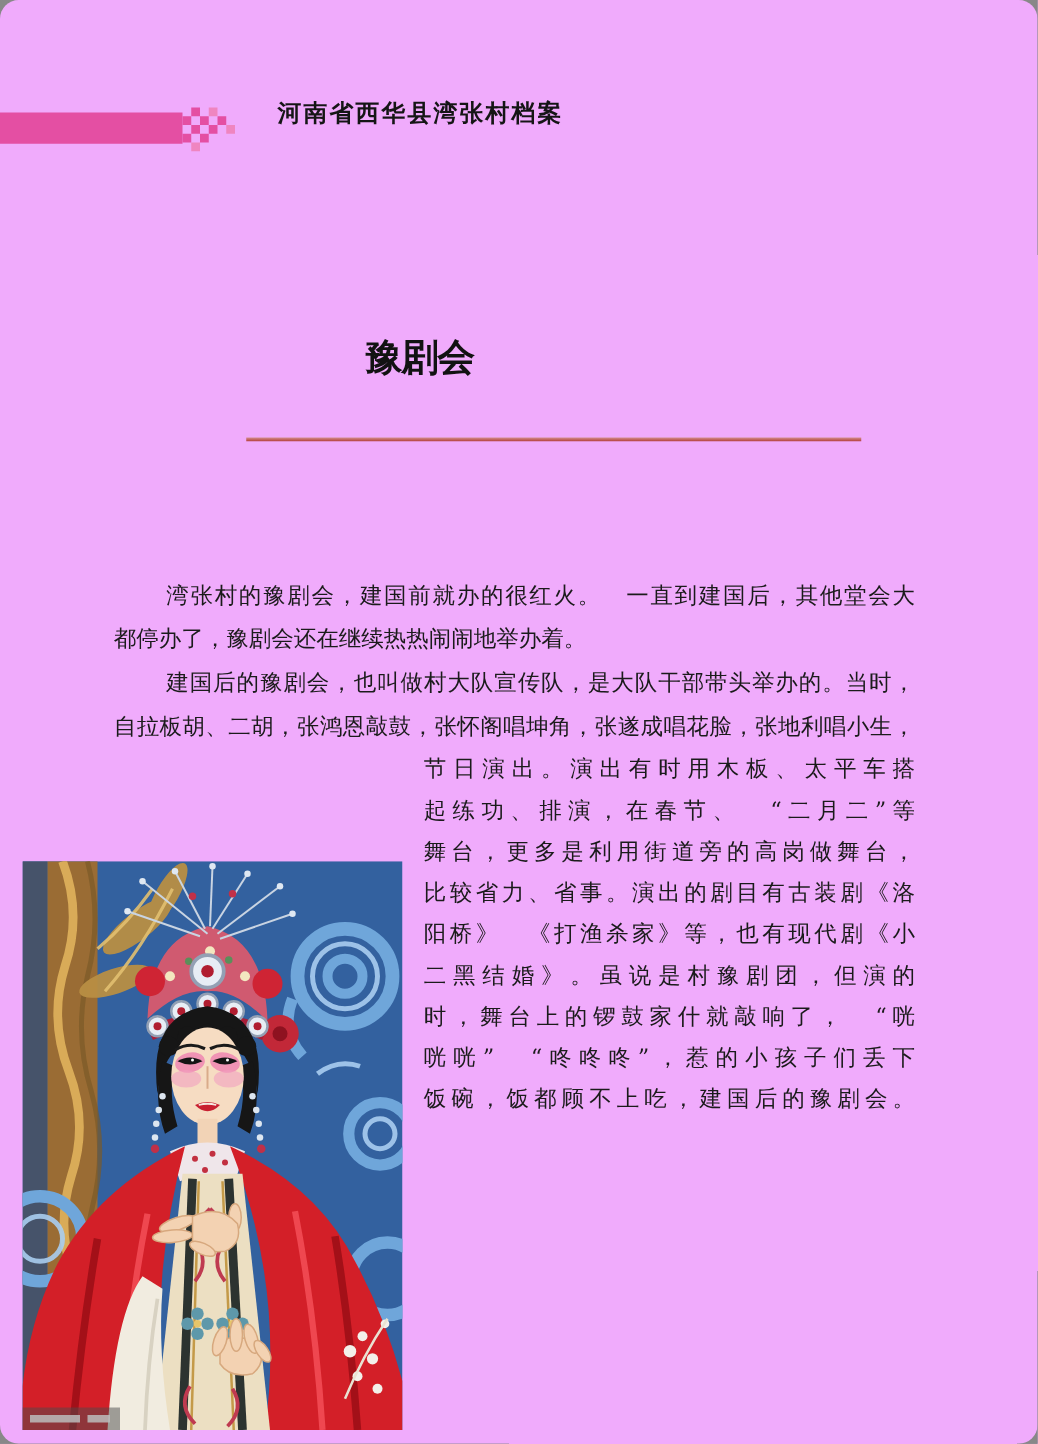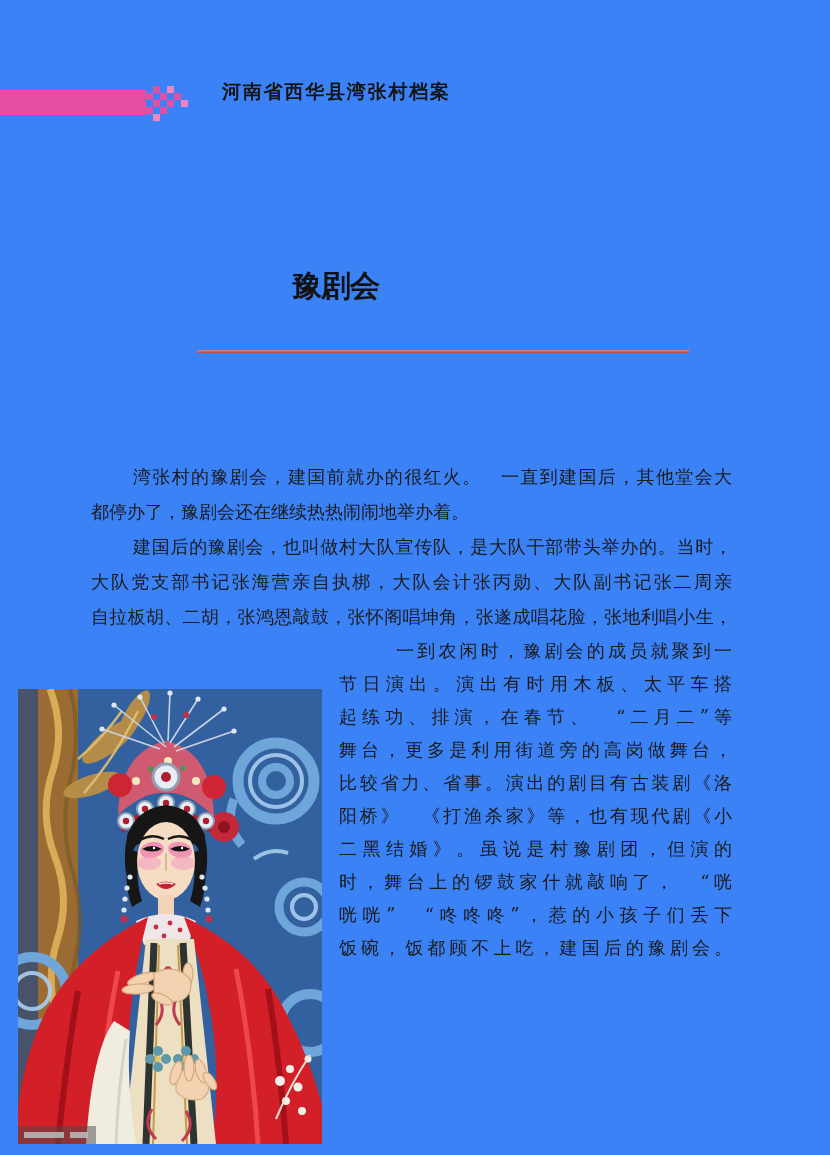--- a/index.html
+++ b/index.html
@@ -1,19 +1,19 @@
 <!DOCTYPE html>
 <html><head>
 <meta charset="utf-8">
 <style>
   html,body{margin:0;padding:0;background:#888;}
   .page{
     position:relative;width:830px;height:1155px;margin:0 auto;
-    background:#3b82f6;overflow:hidden;
-    font-family:"DejaVu Serif","Liberation Serif",serif;color:#1b1b1b;
+    background:#f0abfc;overflow:hidden;
+    font-family:"DejaVu Serif","Liberation Serif",serif;color:#1b1b1b;border-radius:15px;
   }
   
   .accent-bar{position:absolute;left:0;top:90px;width:146px;height:25px;background:#e44fa3;}
   .checker{position:absolute;left:146px;top:86px;width:7px;height:7px;background:transparent;
     box-shadow:
       7px 0 #e44fa3, 21px 0 #ef85c0,
       0 7px #e44fa3, 14px 7px #e44fa3, 28px 7px #e44fa3,
       7px 14px #e44fa3, 21px 14px #e44fa3, 35px 14px #ef85c0,
       0 21px #e44fa3, 14px 21px #e44fa3,
       7px 28px #ef85c0;}
@@ -55,25 +55,23 @@
   <h1 class="page-title">豫剧会</h1>
   <div class="title-rule"></div>
 
   <div class="body-text">
     <div>
       <div class="ln ind">湾张村的豫剧会，建国前就办的很红火。　一直到建国后，其他堂会大</div>
       <div class="ln nat">都停办了，豫剧会还在继续热热闹闹地举办着。</div>
     </div>
     <div>
       <div class="ln ind">建国后的豫剧会，也叫做村大队宣传队，是大队干部带头举办的。当时，</div>
-      <div class="ln">大队党支部书记张海营亲自执梆，大队会计张丙勋、大队副书记张二周亲</div>
       <div class="ln">自拉板胡、二胡，张鸿恩敲鼓，张怀阁唱坤角，张遂成唱花脸，张地利唱小生，</div>
     </div>
     <div class="p3">
-      <div class="ln ind3">一到农闲时，豫剧会的成员就聚到一</div>
       <div class="ln">节日演出。演出有时用木板、太平车搭</div>
       <div class="ln">起练功、排演，在春节、　“二月二”等</div>
       <div class="ln">舞台，更多是利用街道旁的高岗做舞台，</div>
       <div class="ln">比较省力、省事。演出的剧目有古装剧《洛</div>
       <div class="ln">阳桥》　《打渔杀家》等，也有现代剧《小</div>
       <div class="ln">二黑结婚》。虽说是村豫剧团，但演的</div>
       <div class="ln">时，舞台上的锣鼓家什就敲响了，　“咣</div>
       <div class="ln">咣咣”　“咚咚咚”，惹的小孩子们丢下</div>
       <div class="ln">饭碗，饭都顾不上吃，建国后的豫剧会。</div>
     </div>

